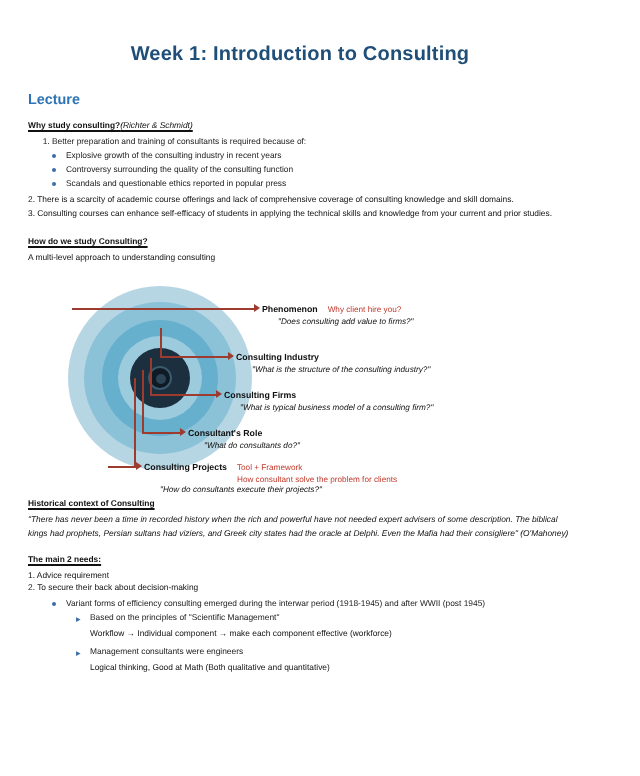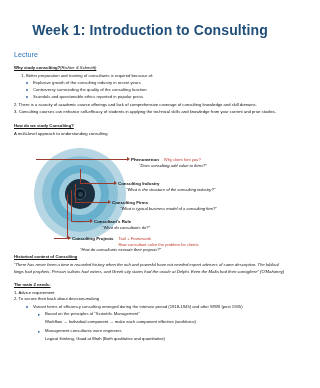--- a/index.html
+++ b/index.html
@@ -11,28 +11,28 @@
     overflow:hidden;
     position:relative;
   }
   .page{
     position:absolute;left:0;top:0;width:300px;height:388px;
     box-sizing:border-box;
     padding:10px 14px 0 14px;
   }
   .doc-title{
     text-align:center;
-    font-size:14px;
+    font-size:10px;
     font-weight:bold;
     color:#1f4e79;
     margin:12px 0 0 0;
     letter-spacing:.1px;
   }
   .h-lecture{
-    font-size:7.2px;font-weight:normal;color:#2e74b5;
+    font-size:7.2px;font-weight:bold;color:#2e74b5;
     margin:12px 0 6px 0;
   }
   .h-green{
     font-size:7.2px;font-weight:bold;color:#9bbb59;
     margin:10px 0 3px 0;
   }
   .sub-ul{
     font-size:4.2px;font-weight:bold;text-decoration:underline;
     margin:0 0 3px 0;color:#111;
   }

